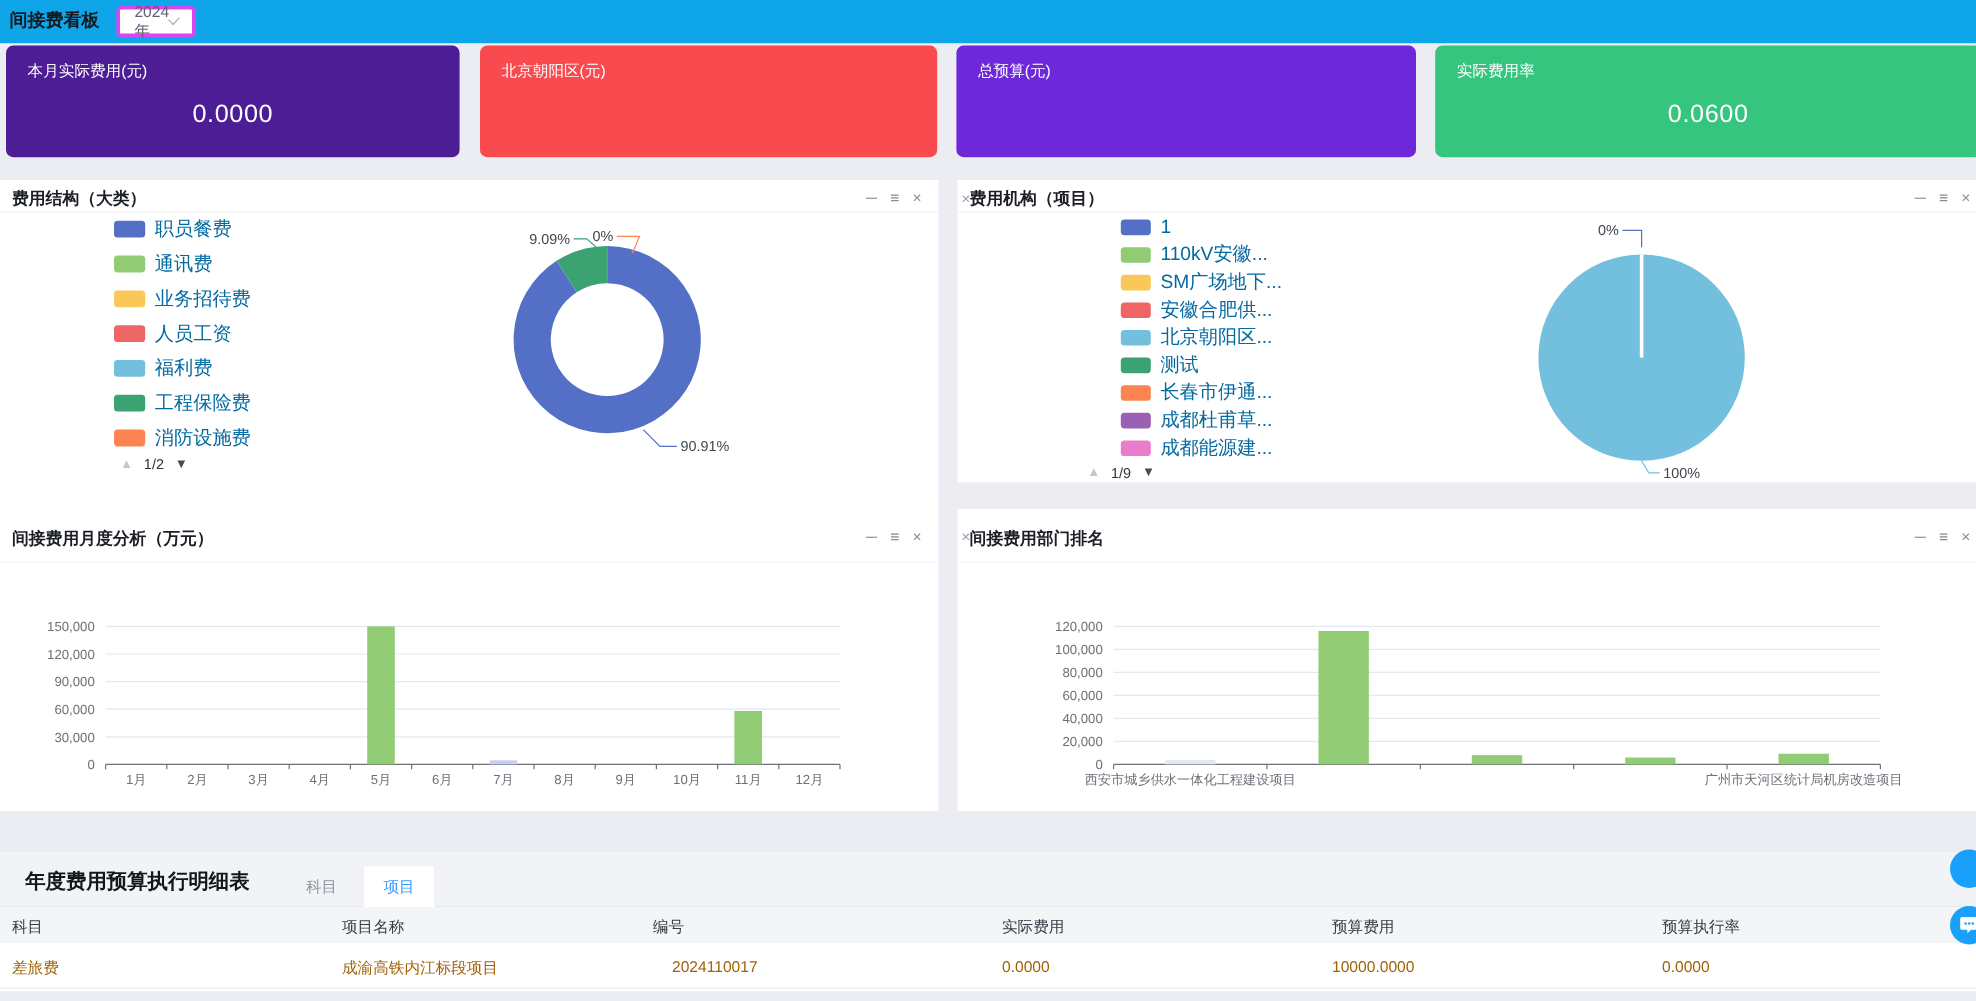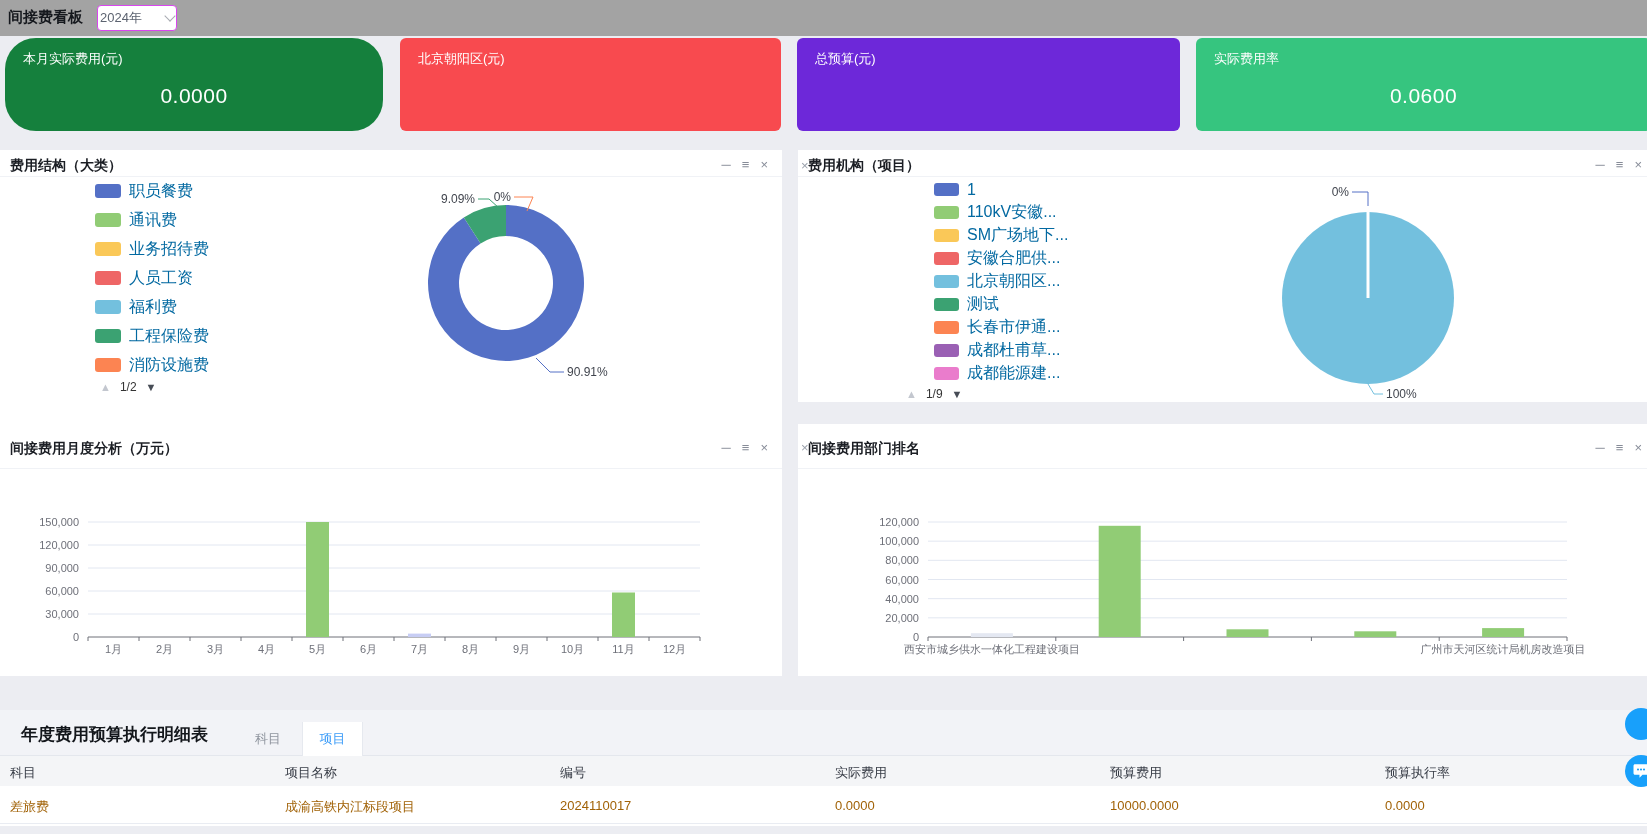--- a/index.html
+++ b/index.html
@@ -1,24 +1,24 @@
 <!DOCTYPE html>
 <html><head>
 <meta charset="utf-8">
 <style>
   html,body{margin:0;padding:0}
   body{
     position:relative;width:1647px;height:834px;overflow:hidden;
     background:#ecedf2;font-family:"Liberation Sans","DejaVu Sans",sans-serif;
   }
-  .topbar{position:absolute;left:0;top:0;width:1647px;height:36px;background:#a3a3a3}
+  .topbar{position:absolute;left:0;top:0;width:1647px;height:36px;background:#0ea5e9}
   .page-title{position:absolute;left:8px;top:8px;font-size:15px;font-weight:bold;color:#15181d}
-  .year-select{position:absolute;left:97px;top:5px;width:80px;height:26px;background:#fff;
-    border:1px solid #d946ef;border-radius:4px;box-sizing:border-box;
-    display:flex;align-items:center;justify-content:space-between;padding:0 2px;
+  .year-select{position:absolute;left:97px;top:5px;width:66px;height:26px;background:#fff;
+    border:3px solid #d946ef;border-radius:4px;box-sizing:border-box;
+    display:flex;align-items:center;justify-content:space-between;padding:0 12px;
     font-size:13px;color:#5c6370;cursor:pointer}
   .chev{width:7px;height:7px;border-right:1.5px solid #a8abb2;border-bottom:1.5px solid #a8abb2;
     transform:rotate(45deg);margin-top:-4px}
   .kpi{position:absolute;top:38px;height:93px;border-radius:6px;color:#fff}
   .kpi-label{position:absolute;left:18px;top:12px;font-size:13px}
   .kpi-value{position:absolute;left:0;right:0;top:46px;text-align:center;font-size:21px;letter-spacing:.5px}
   .panel{position:absolute;background:#fff}
   .panel-title{position:absolute;left:10px;top:7px;font-size:14px;font-weight:bold;color:#1b1e24}
   .panel-ctrls{position:absolute;top:7px;right:14px;display:flex;gap:11px;color:#878c98;font-size:13px}
   .panel-ctrls span{cursor:pointer;line-height:16px}
@@ -59,21 +59,21 @@
 <body>
 
 <div class="topbar">
   <span class="page-title">间接费看板</span>
   <div class="year-select">
     <span>2024年</span>
     <span class="chev"></span>
   </div>
 </div>
 
-<div class="kpi" style="left: 5px; width: 378px; background: #15803d; border-radius: 31px;">
+<div class="kpi" style="left: 5px; width: 378px; background: #4c1d95;">
   <div class="kpi-label">本月实际费用(元)</div>
   <div class="kpi-value">0.0000</div>
 </div>
 <div class="kpi" style="left: 400px; width: 381px; background: rgb(248, 74, 79);">
   <div class="kpi-label">北京朝阳区(元)</div>
 </div>
 <div class="kpi" style="left: 797px; width: 383px; background: #6d28d9;">
   <div class="kpi-label">总预算(元)</div>
 </div>
 <div class="kpi" style="left: 1196px; width: 455px; background: rgb(54, 197, 127);">
@@ -293,21 +293,21 @@
 
 <div class="table-panel">
   <div class="tab-strip">
     <span class="tbl-title">年度费用预算执行明细表</span>
     <span class="tab tab-subject">科目</span>
     <span class="tab tab-active">项目</span>
   </div>
   <div class="thead" id="thead">
       <span style="left: 10px;">科目</span>
       <span style="left: 285px;">项目名称</span>
-      <span style="left: 560px;">编号</span>
+      <span style="left: 544px;">编号</span>
       <span style="left: 835px;">实际费用</span>
       <span style="left: 1110px;">预算费用</span>
       <span style="left: 1385px;">预算执行率</span>
     </div>
   <div class="trow" id="trow">
       <span style="left: 10px;">差旅费</span>
       <span style="left: 285px;">成渝高铁内江标段项目</span>
       <span style="left: 560px;">2024110017</span>
       <span style="left: 835px;">0.0000</span>
       <span style="left: 1110px;">10000.0000</span>

